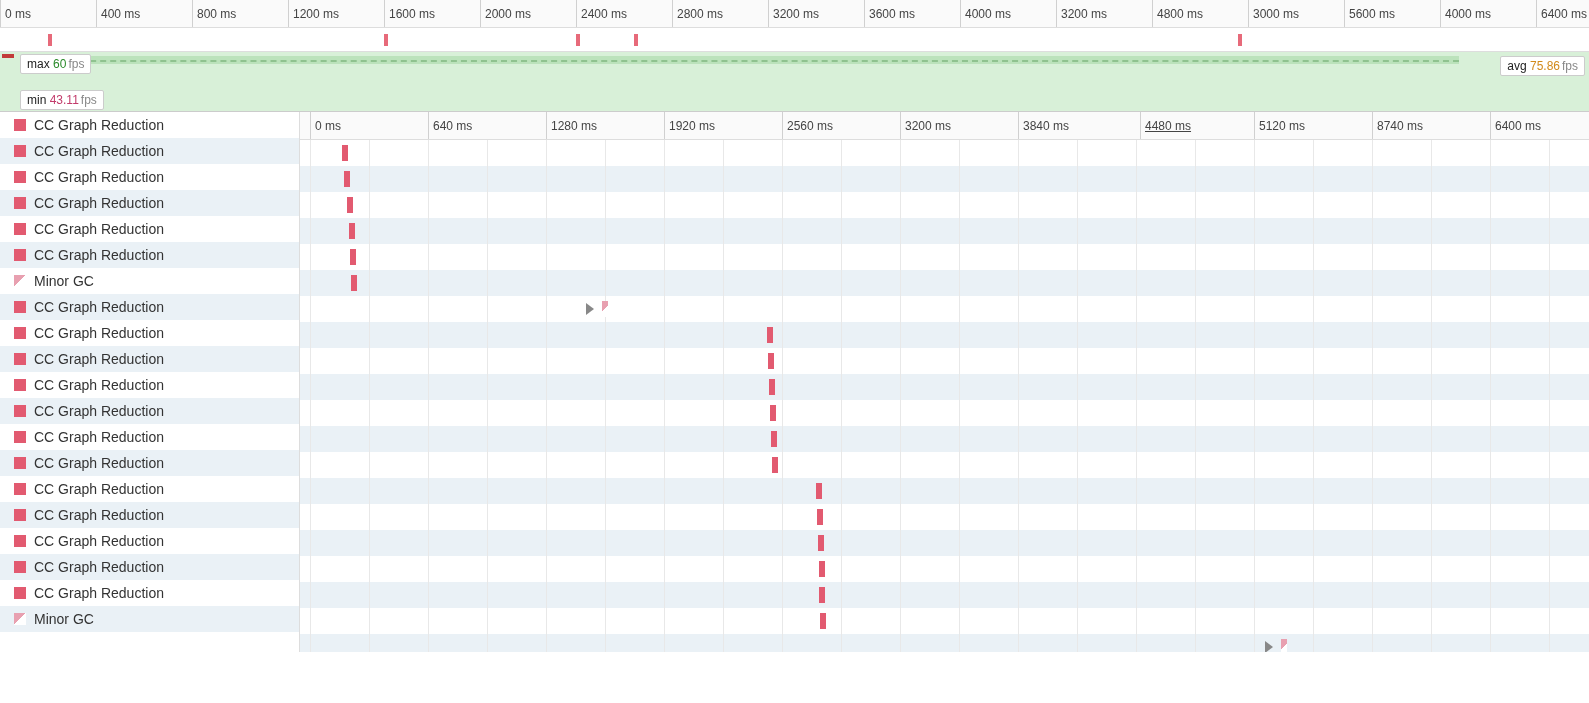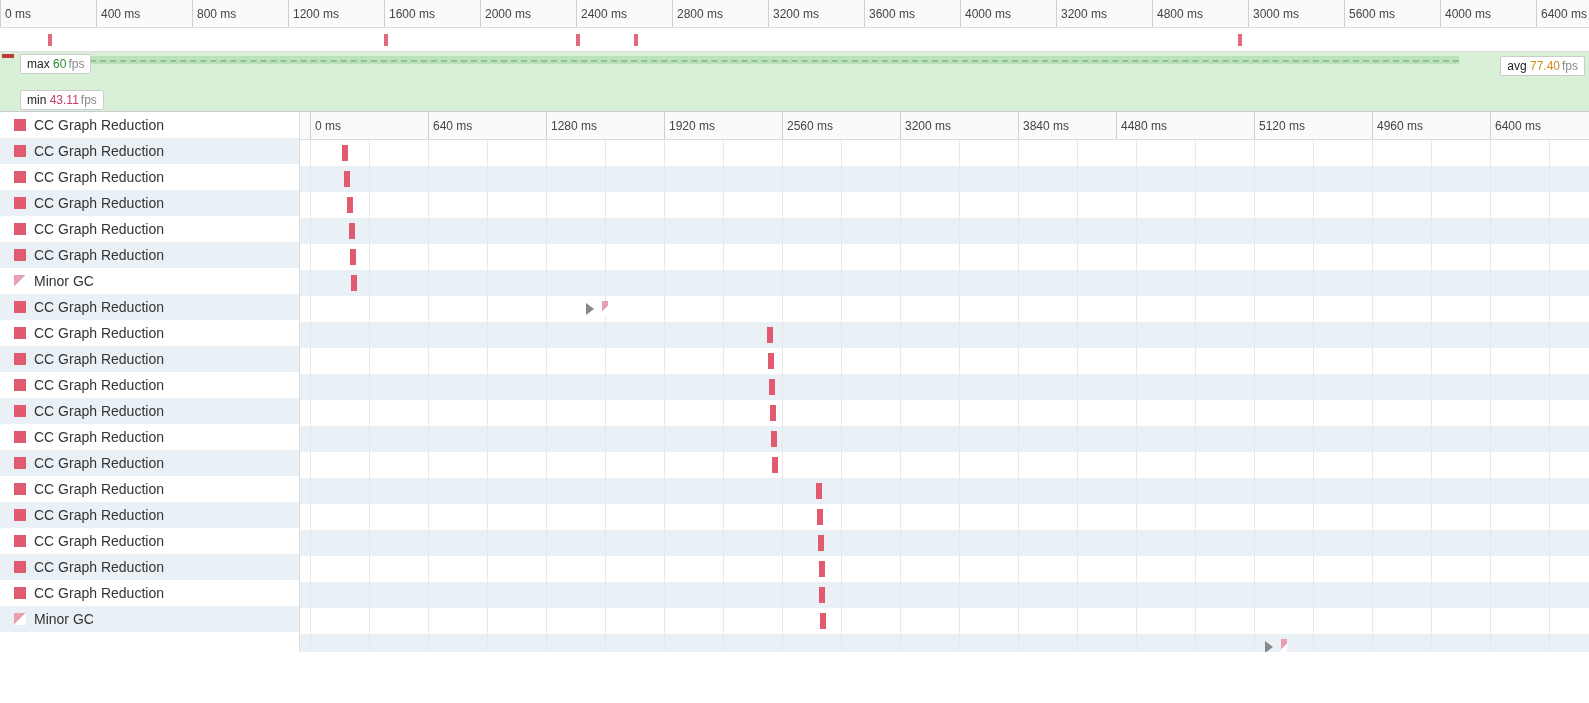--- a/index.html
+++ b/index.html
@@ -227,21 +227,21 @@
   <div class="fps-label fps-max">
     <span>max</span>
     <span class="num">60</span><span class="unit">fps</span>
   </div>
   <div class="fps-label fps-min">
     <span>min</span>
     <span class="num">43.11</span><span class="unit">fps</span>
   </div>
   <div class="fps-avg">
     <span>avg</span>
-    <span class="num">77.40</span><span class="unit">fps</span>
+    <span class="num">75.86</span><span class="unit">fps</span>
   </div>
 </div>
 
 <div class="records">
   <div class="records-left">
     <div id="rec-left-rows">
         <div class="rec-row-l">
           <div class="swatch"></div>
           <span>CC Graph Reduction</span>
         </div>
@@ -325,23 +325,23 @@
   </div>
   <div class="records-right">
     <div class="rec-ruler" id="rec-ruler">
         <div class="tick" style="left: 10px;">0 ms</div>
         <div class="tick" style="left: 128px;">640 ms</div>
         <div class="tick" style="left: 246px;">1280 ms</div>
         <div class="tick" style="left: 364px;">1920 ms</div>
         <div class="tick" style="left: 482px;">2560 ms</div>
         <div class="tick" style="left: 600px;">3200 ms</div>
         <div class="tick" style="left: 718px;">3840 ms</div>
-        <div class="tick" style="left: 816px;">4480 ms</div>
+        <div class="tick" style="left: 840px; text-decoration: underline;">4480 ms</div>
         <div class="tick" style="left: 954px;">5120 ms</div>
-        <div class="tick" style="left: 1072px;">4960 ms</div>
+        <div class="tick" style="left: 1072px;">8740 ms</div>
         <div class="tick" style="left: 1190px;">6400 ms</div>
       </div>
     <div id="rec-right-rows" style="position:relative;">
         <div class="rec-row-r">
           <div class="grid-line" style="left: 10px;"></div>
           <div class="grid-line" style="left: 69px;"></div>
           <div class="grid-line" style="left: 128px;"></div>
           <div class="grid-line" style="left: 187px;"></div>
           <div class="grid-line" style="left: 246px;"></div>
           <div class="grid-line" style="left: 305px;"></div>

